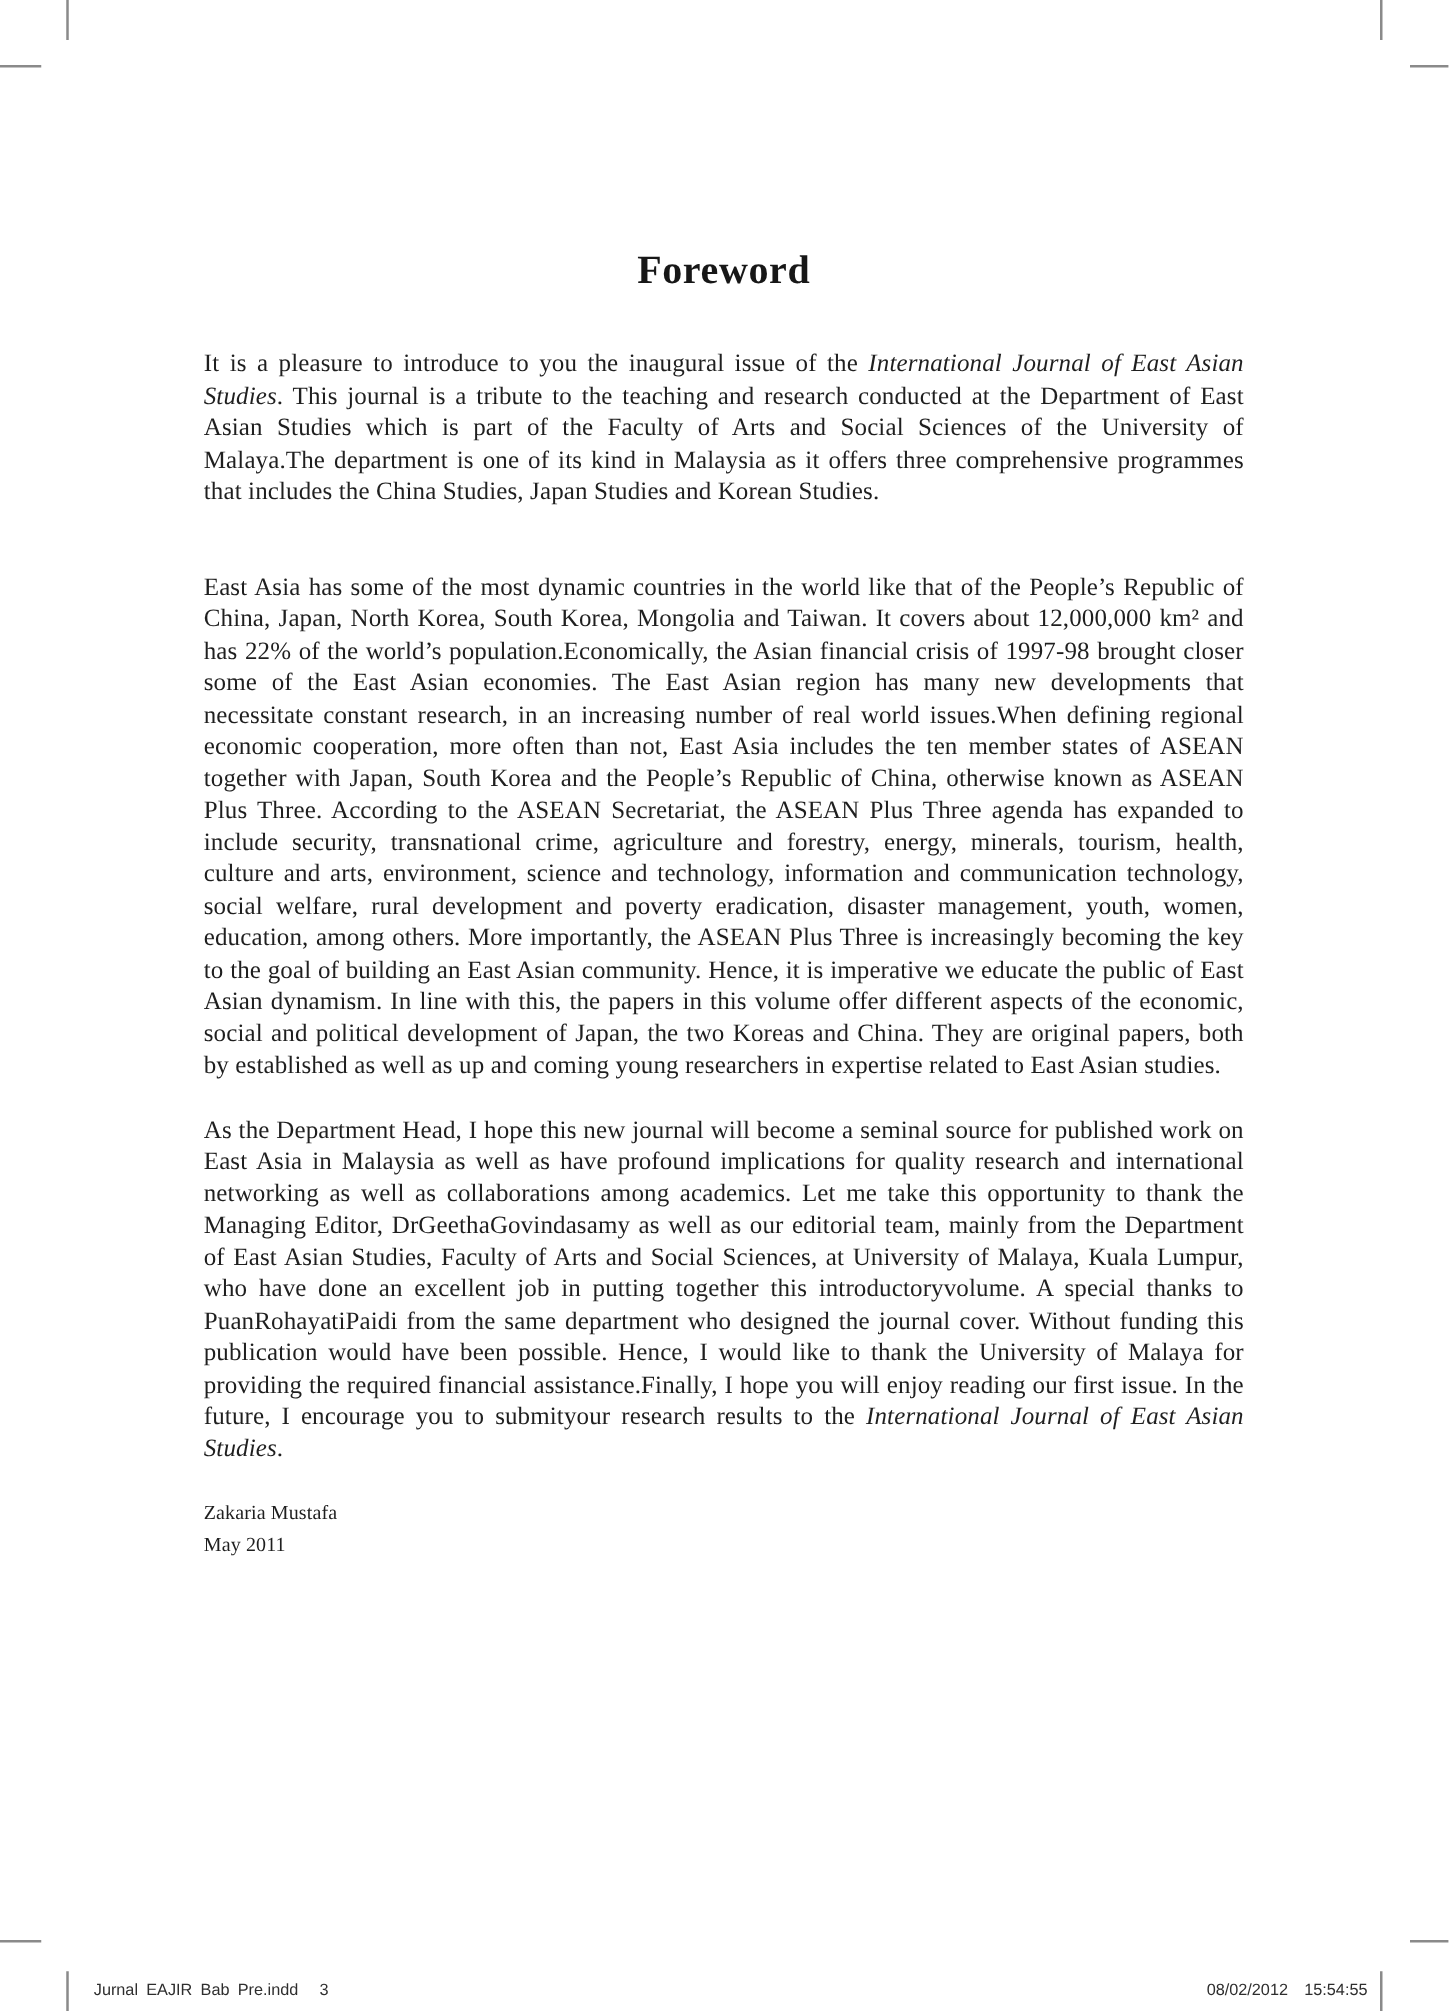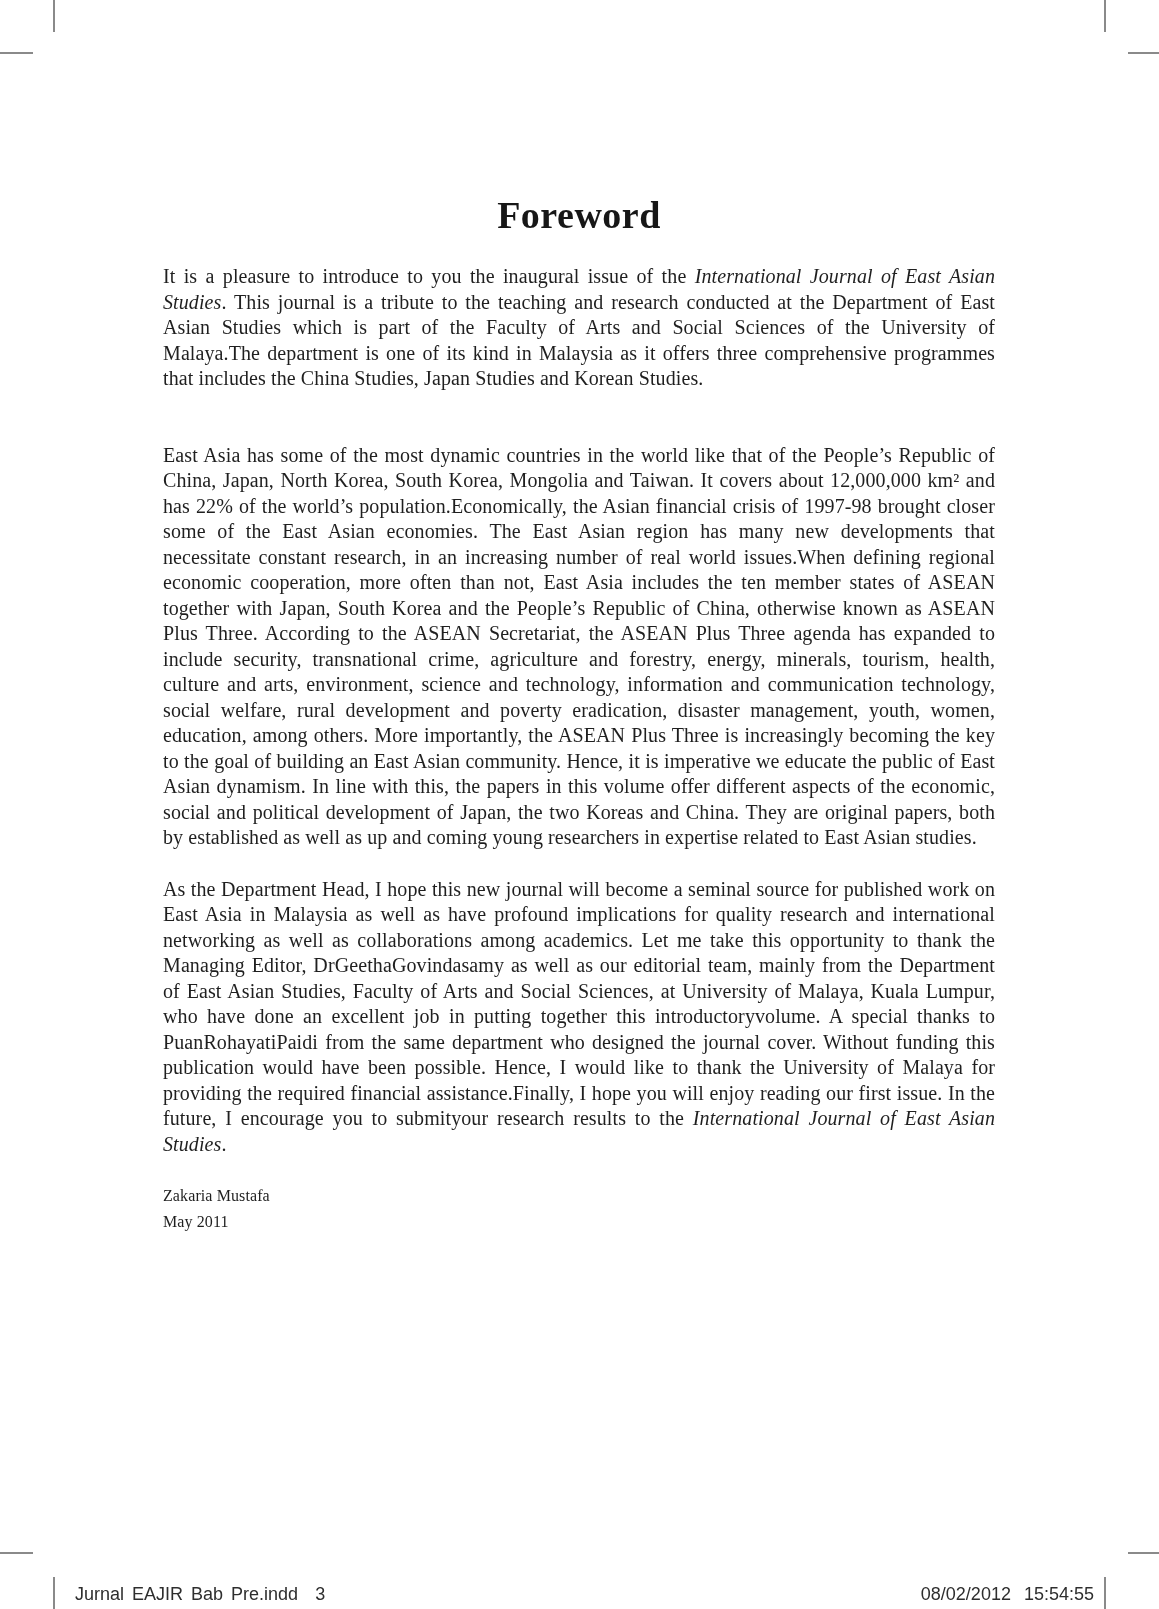--- a/index.html
+++ b/index.html
@@ -18,50 +18,50 @@
   .crop.v { width: 2px; }
   .crop.h { height: 2px; }
 
   .content {
     position: absolute;
     left: 163px;
     top: 200px;
     width: 832px;
   }
   .title {
-    font-size: 38px;
+    font-size: 32px;
     line-height: 30px;
     font-weight: bold;
     text-align: center;
     letter-spacing: 0.5px;
     color: #171717;
   }
   .paragraphs {
-    margin-top: 34px;
+    margin-top: 49px;
     font-size: 20px;
     line-height: 25.5px;
     letter-spacing: 0.1px;
     text-align: justify;
   }
   .body-para { margin: 0 0 26px 0; }
   .paragraphs p:first-child { margin-bottom: 51px; }
   .italic { font-style: italic; }
   .signature {
     margin-top: 4px;
     font-size: 16px;
     line-height: 25.7px;
     letter-spacing: 0.1px;
   }
   .footer {
     position: absolute;
     left: 0; right: 0;
     top: 1584px;
     height: 20px;
     font-family: "Liberation Sans", "DejaVu Sans", sans-serif;
-    font-size: 18px;
+    font-size: 13px;
     color: #2e2e2e;
   }
   .footer-left { position: absolute; left: 75px; top: 0; word-spacing: 3px; white-space: nowrap; }
   .footer-left .pg { margin-left: 17px; }
   .footer-right { position: absolute; right: 65px; top: 0; white-space: nowrap; }
   .footer-right .time { margin-left: 13px; text-align: center; }
 </style>
 </head>
 <body>
 

